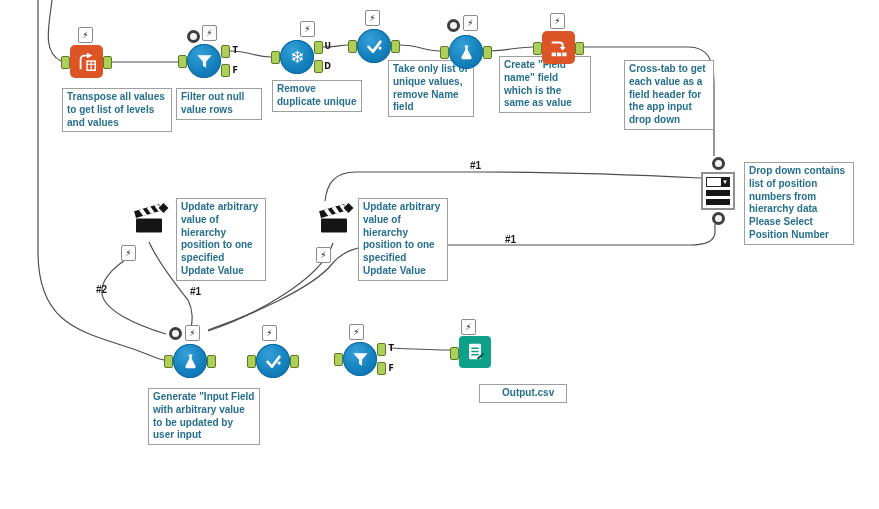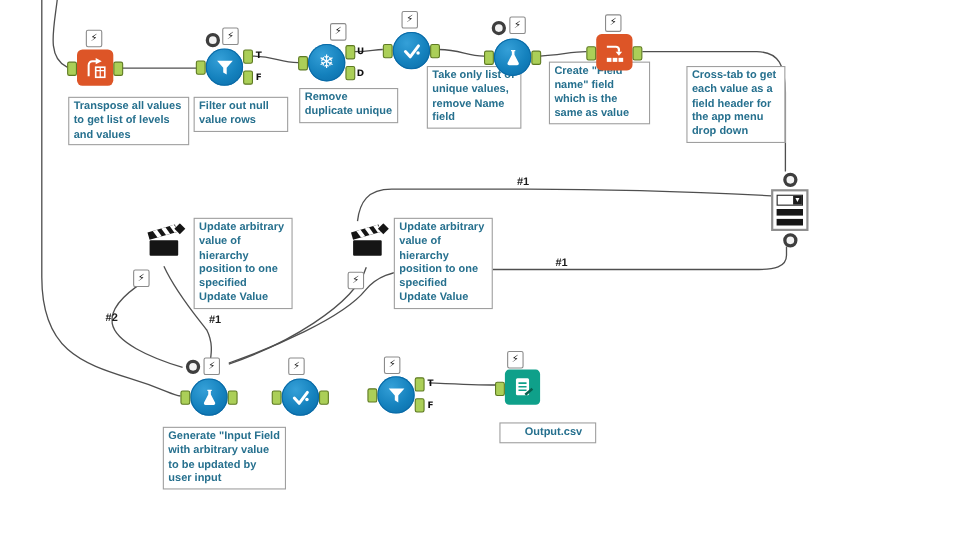--- a/index.html
+++ b/index.html
@@ -258,21 +258,23 @@
       </svg>
     </div>
     <span class="port in"></span>
   </div>
 
   <div class="ann" style="left:62px;top:88px;width:100px;">Transpose all values to get list of levels and values</div>
   <div class="ann" style="left:176px;top:88px;width:76px;">Filter out null value rows</div>
   <div class="ann" style="left:272px;top:80px;width:80px;">Remove duplicate unique</div>
   <div class="ann" style="left:388px;top:60px;width:76px;">Take only list of unique values, remove Name field</div>
   <div class="ann" style="left:499px;top:56px;width:82px;">Create "Field name" field which is the same as value</div>
-  <div class="ann" style="left:624px;top:60px;width:80px;">Cross-tab to get each value as a field header for the app menu drop down</div>
+  <div class="ann" style="left:624px;top:60px;width:80px;">Cross-tab to get each value as a field header for the app input drop down</div>
+  <div class="ann" style="left:744px;top:162px;width:100px;">Drop down contains list of position numbers from hierarchy data
+Please Select Position Number</div>
   <div class="ann" style="left:176px;top:198px;width:80px;">Update arbitrary value of hierarchy position to one specified
 Update Value</div>
   <div class="ann" style="left:358px;top:198px;width:80px;">Update arbitrary value of hierarchy position to one specified
 Update Value</div>
   <div class="ann" style="left:148px;top:388px;width:102px;">Generate "Input Field with arbitrary value to be updated by user input</div>
-  <div class="ann" style="left:454px;top:384px;width:60px;padding-left:22px;">Output.csv</div>
+  <div class="ann" style="left:479px;top:384px;width:60px;padding-left:22px;">Output.csv</div>
 
 </div>
 
 </body></html>

